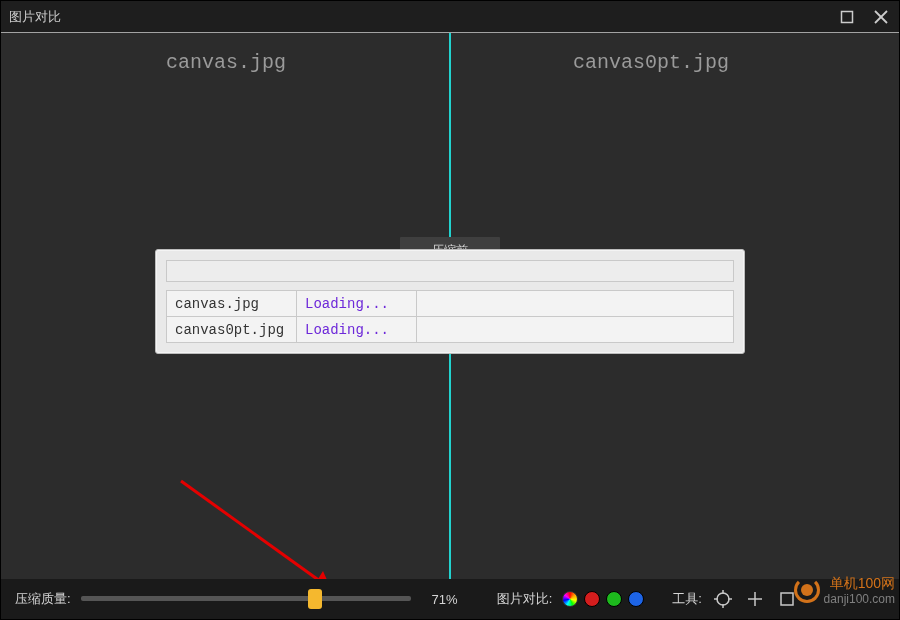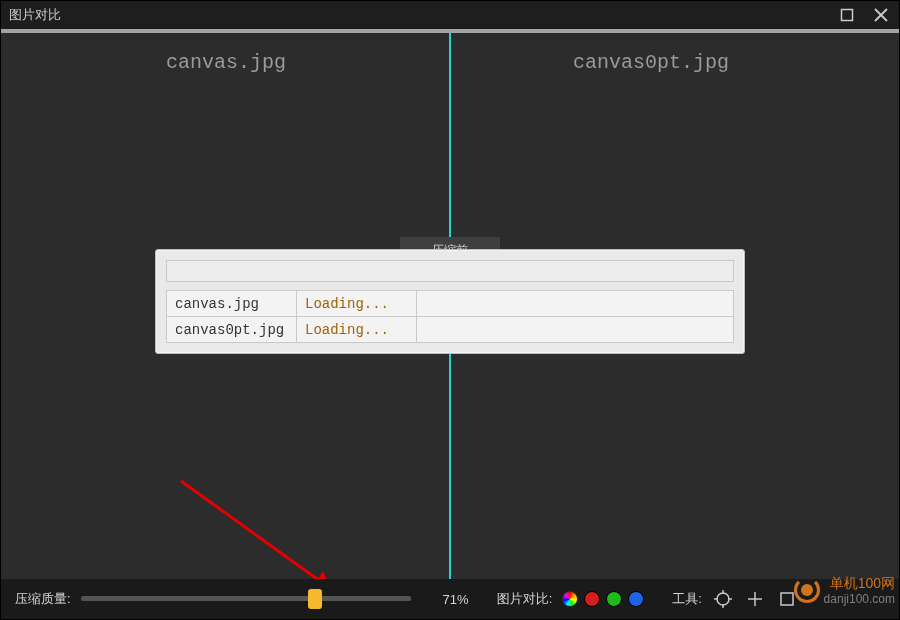--- a/index.html
+++ b/index.html
@@ -11,21 +11,21 @@
     position: relative;
     border: 1px solid #000;
   }
   
   .titlebar {
     height: 32px;
     background: #1e1e1e;
     display: flex;
     align-items: center;
     padding: 0 8px;
-    border-bottom: 4px solid #a3a3a3;
+    border-bottom: 1px solid #a3a3a3;
   }
   .titlebar .title {
     color: #ccc;
     font-size: 13px;
     flex: 1;
   }
   .titlebar .win-btns {
     display: flex;
     gap: 14px;
   }
@@ -107,21 +107,21 @@
   }
   .panel td {
     border: 1px solid #c9c9c9;
     background: #f3f3f3;
     padding: 4px 8px;
     font-size: 14px;
     font-family: "Consolas","Courier New",monospace;
     color: #333;
     height: 26px;
   }
-  .panel td.loading { color: #a16207; }
+  .panel td.loading { color: #6d28d9; }
   .panel col.c1 { width: 130px; }
   .panel col.c2 { width: 120px; }
   .panel col.c3 { width: auto; }
 
   
   .arrow {
     position: absolute;
     left: 170px;
     top: 438px;
     width: 180px;
@@ -267,21 +267,21 @@
 </div>
 
 <div class="footer">
   <span class="label">压缩质量:</span>
 
   <div class="slider-wrap">
     <div class="slider-track"></div>
     <div class="slider-thumb" id="slider-thumb" style="left: 71%;"></div>
   </div>
 
-  <span style="width:48px; text-align:right;">71%</span>
+  <span style="width:48px; text-align:center;">71%</span>
 
   <span class="label" style="margin-left:18px;">图片对比:</span>
   <div class="color-dots">
     <div class="dot rainbow"></div>
     <div class="dot" id="dot-r" style="background: rgb(212, 29, 29);"></div>
     <div class="dot" id="dot-g" style="background: rgb(29, 185, 29);"></div>
     <div class="dot" id="dot-b" style="background: rgb(29, 100, 230);"></div>
   </div>
 
   <span class="label" style="margin-left:18px;">工具:</span>

